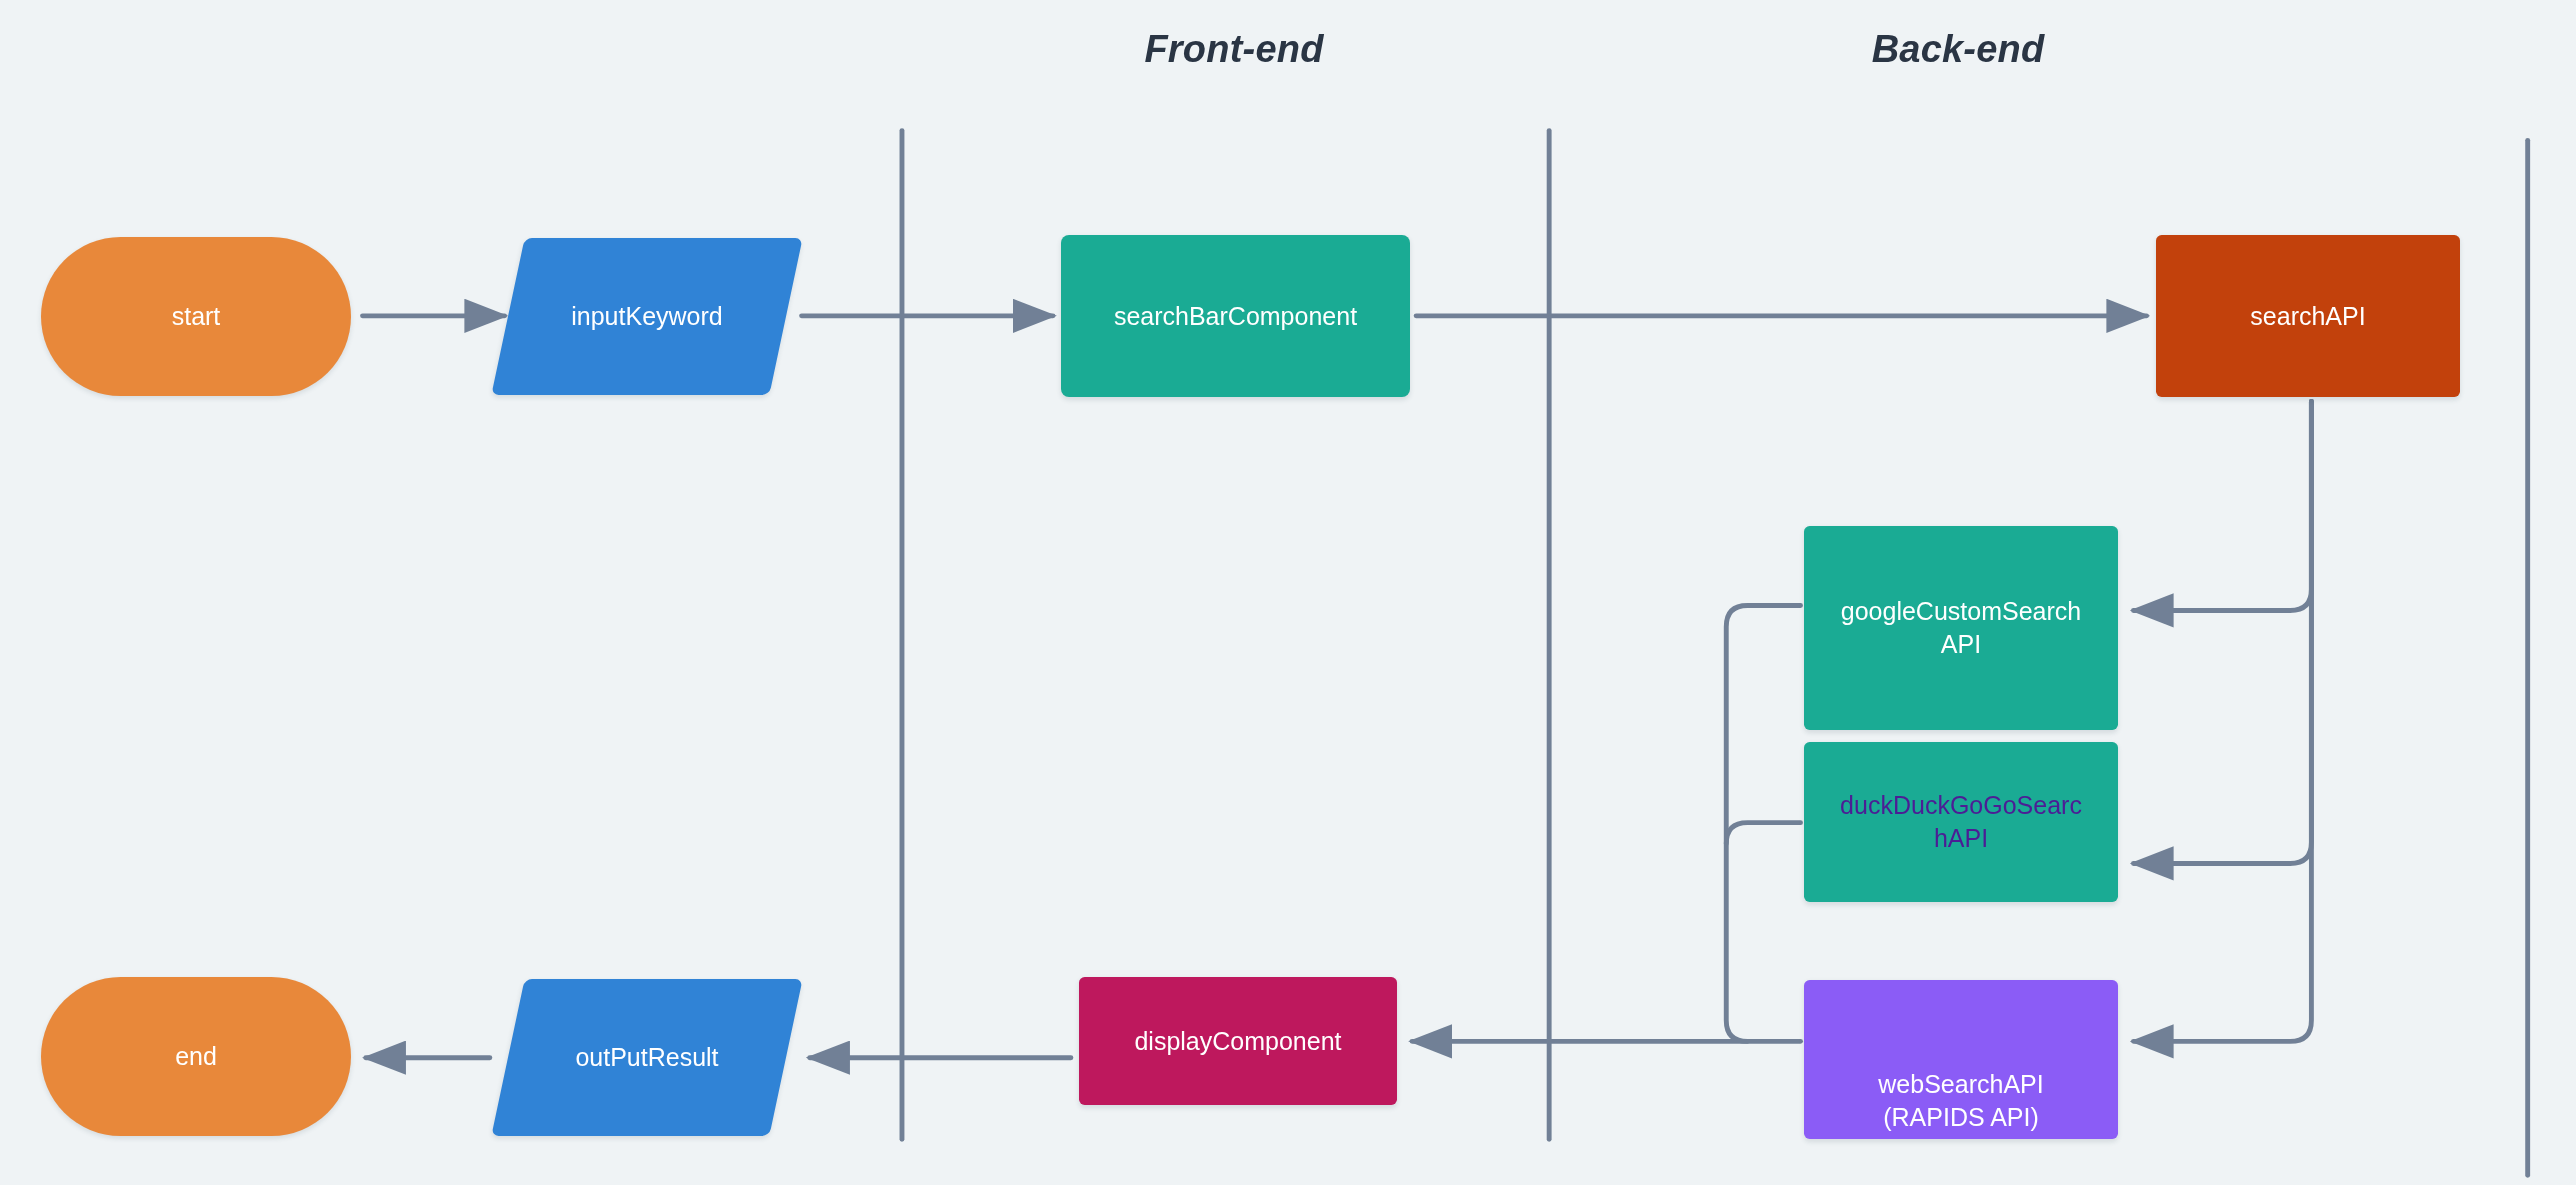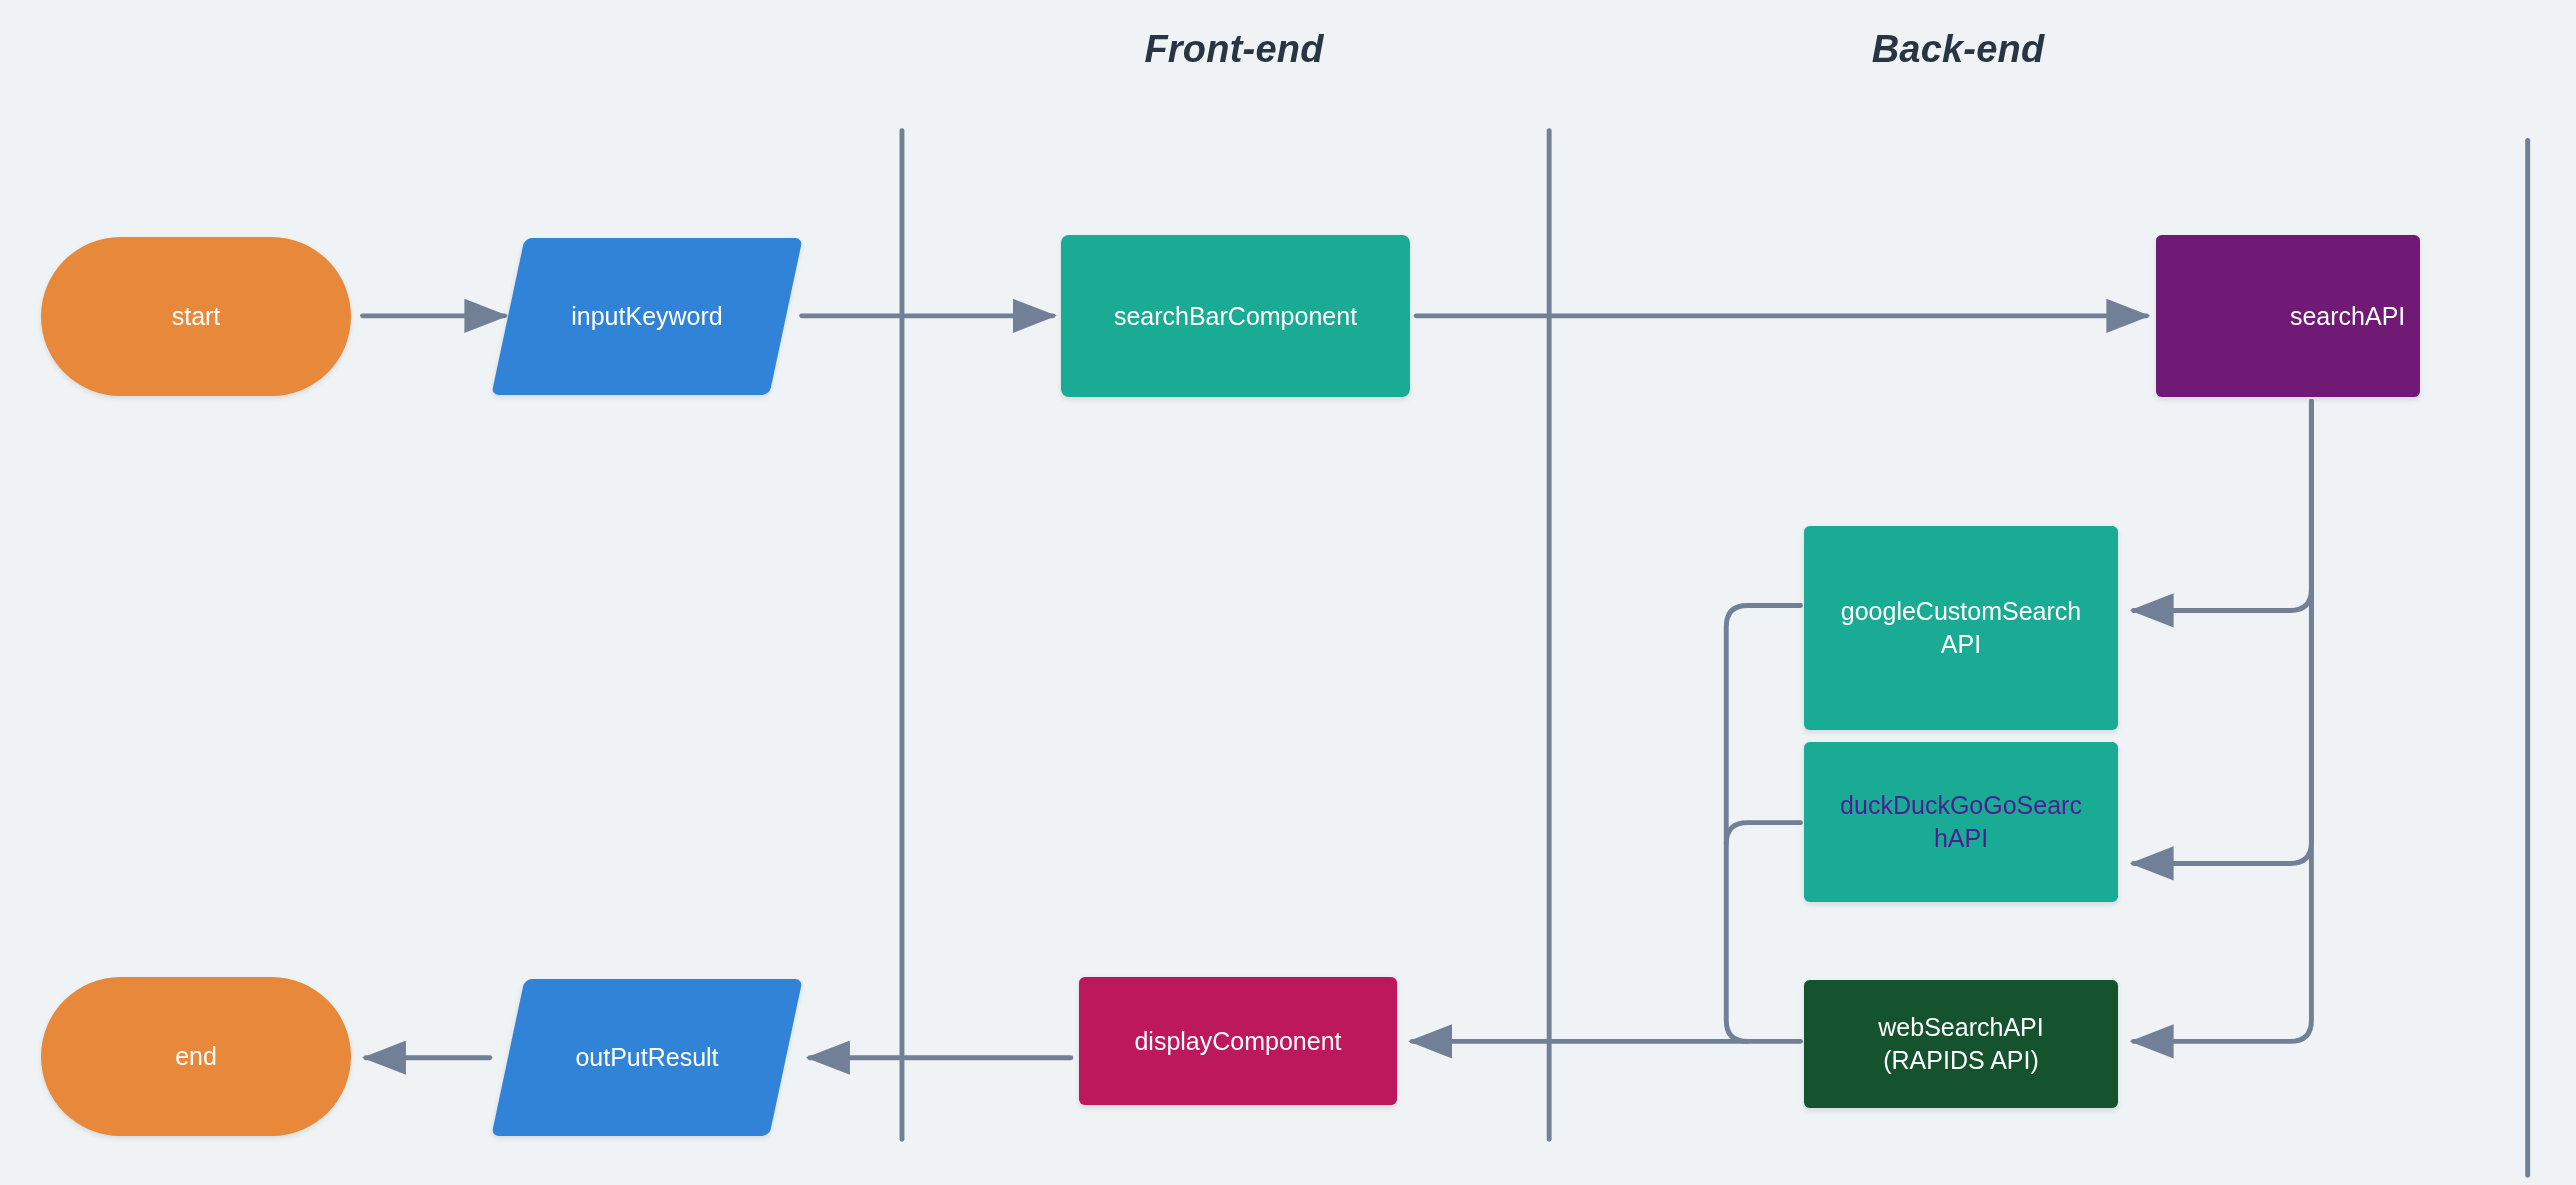--- a/index.html
+++ b/index.html
@@ -126,32 +126,32 @@
       <div class="node shape-stadium" style="left: 41px; top: 237px; width: 310px; height: 159px; background: rgb(232, 136, 58);">
         <span class="node-label" style="color: rgb(255, 255, 255);">start</span>
       </div>
       <div class="node shape-parallelogram" style="left: 508px; top: 238px; width: 278px; height: 157px;">
         <div class="para-bg" style="background: rgb(48, 131, 214);"></div>
         <span class="node-label" style="color: rgb(255, 255, 255);">inputKeyword</span>
       </div>
       <div class="node shape-rect" style="left: 1061px; top: 235px; width: 349px; height: 162px; background: rgb(26, 171, 148); border-radius: 8px;">
         <span class="node-label" style="color: rgb(255, 255, 255);">searchBarComponent</span>
       </div>
-      <div class="node shape-rect" style="left: 2156px; top: 235px; width: 264px; height: 162px; background: #701a75; text-align: right;">
+      <div class="node shape-rect" style="left: 2156px; top: 235px; width: 304px; height: 162px; background: #c2410c;">
         <span class="node-label" style="color: rgb(255, 255, 255);">searchAPI</span>
       </div>
       <div class="node shape-rect" style="left: 1804px; top: 526px; width: 314px; height: 204px; background: rgb(26, 171, 148);">
         <span class="node-label" style="color: rgb(255, 255, 255);">googleCustomSearch
 API</span>
       </div>
       <div class="node shape-rect" style="left: 1804px; top: 742px; width: 314px; height: 160px; background: rgb(26, 171, 148);">
         <span class="node-label" style="color: #4c1d95;">duckDuckGoGoSearc
 hAPI</span>
       </div>
-      <div class="node shape-rect" style="left: 1804px; top: 980px; width: 314px; height: 128px; background: #14532d;">
+      <div class="node shape-rect" style="left: 1804px; top: 980px; width: 314px; height: 159px; background: #8b5cf6; align-items: flex-end;">
         <span class="node-label" style="color: rgb(255, 255, 255);">webSearchAPI
 (RAPIDS API)</span>
       </div>
       <div class="node shape-rect" style="left: 1079px; top: 977px; width: 318px; height: 128px; background: #be185d;">
         <span class="node-label" style="color: rgb(255, 255, 255);">displayComponent</span>
       </div>
       <div class="node shape-parallelogram" style="left: 508px; top: 979px; width: 278px; height: 157px;">
         <div class="para-bg" style="background: rgb(48, 131, 214);"></div>
         <span class="node-label" style="color: rgb(255, 255, 255);">outPutResult</span>
       </div>

